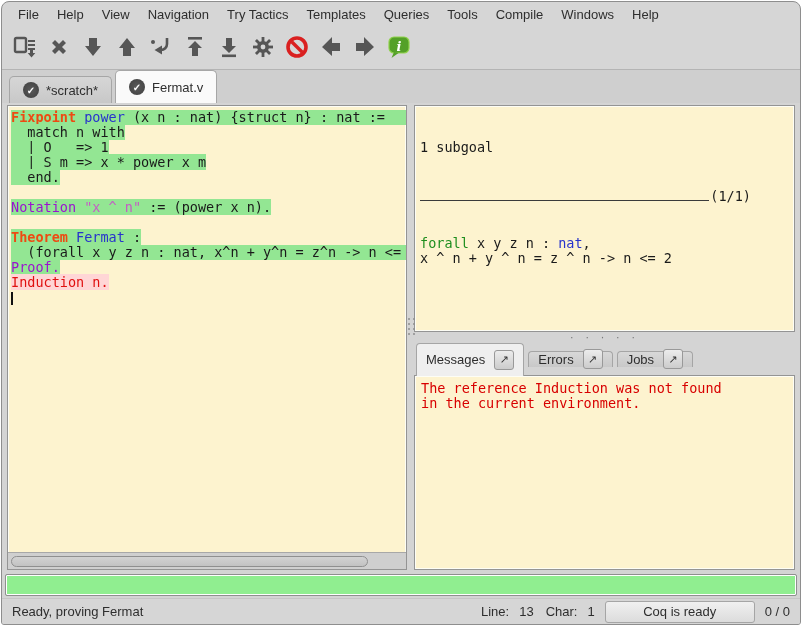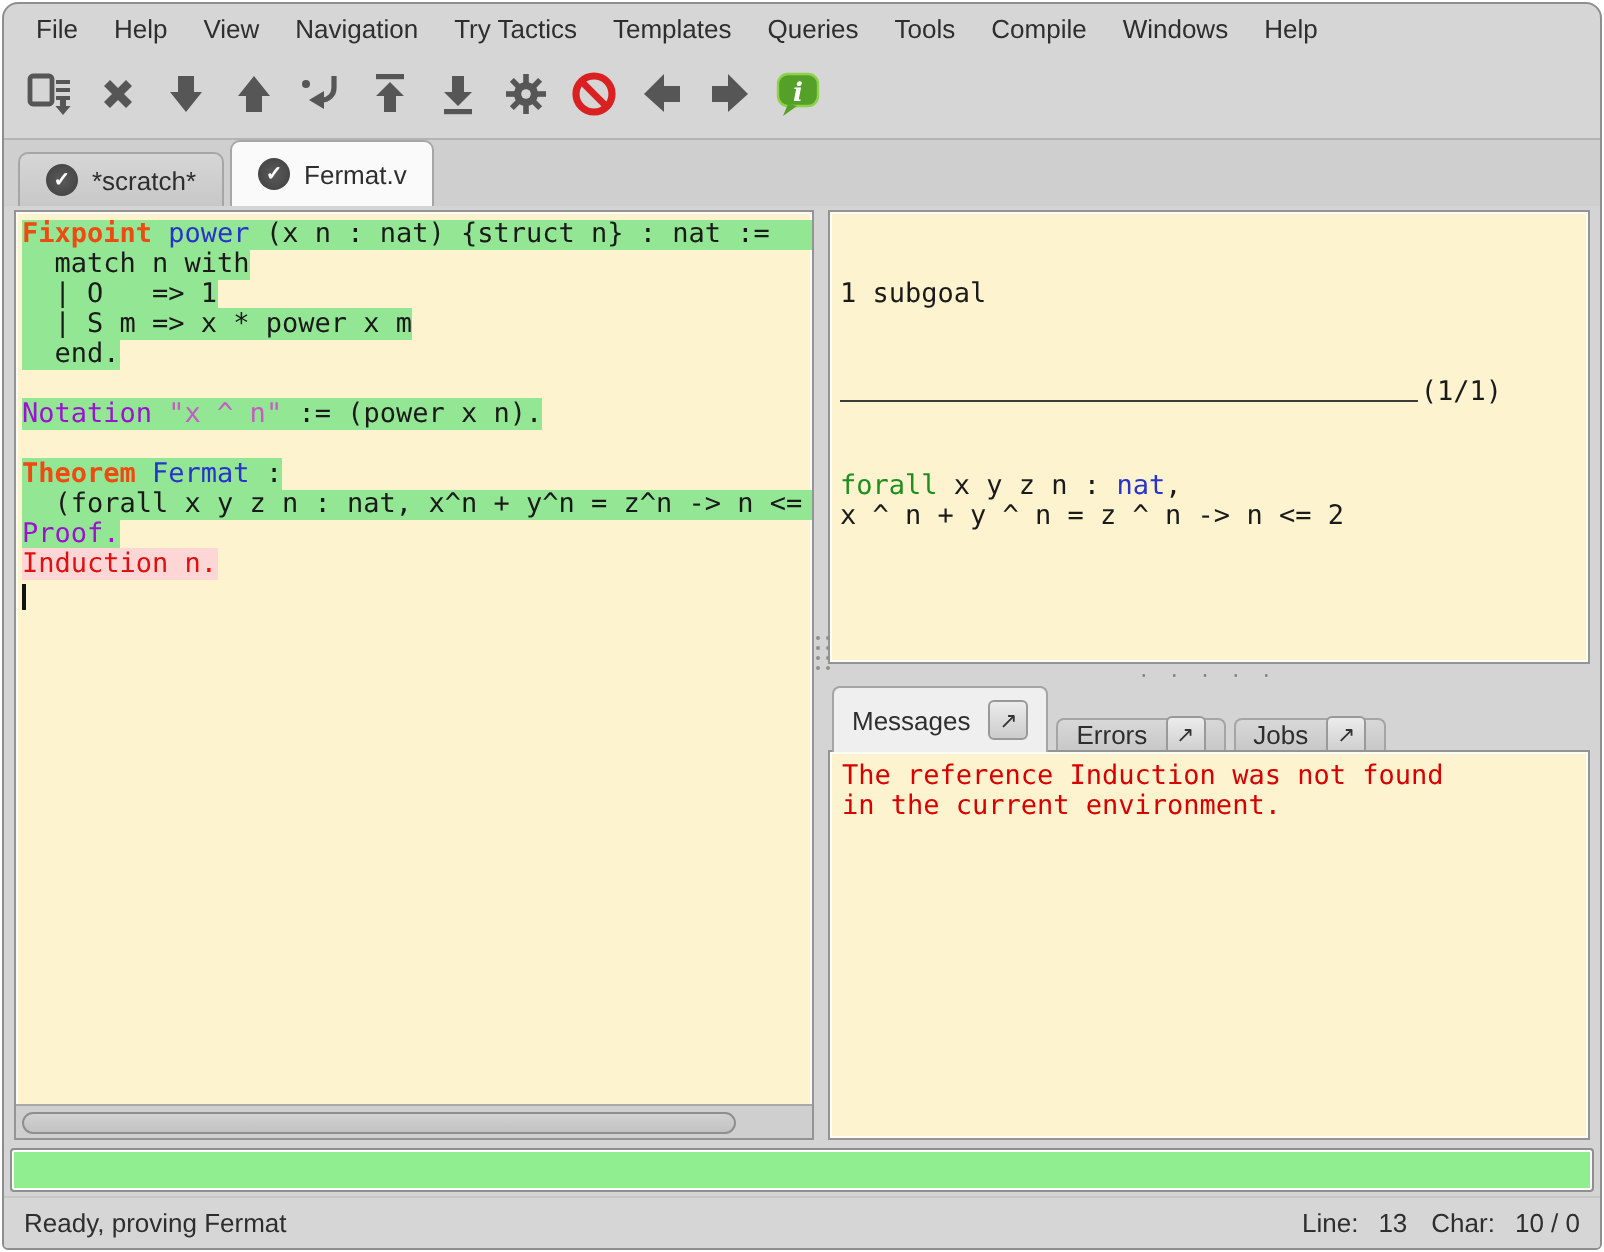--- a/index.html
+++ b/index.html
@@ -57,21 +57,21 @@
   .goals-pane{height:227px;flex:0 0 227px;border:1px solid #949494;background:var(--editor_bg);
     box-shadow:inset 0 0 0 1px #fdfdf5;font-family:"DejaVu Sans Mono",monospace;font-size:13.5px;line-height:15px;
     padding:4px 5px;white-space:pre;overflow:hidden;color:#1a1a1a;}
   .goal-sep{display:flex;align-items:flex-end;height:17px;margin:2px 0 2px;}
   .sep-line{flex:1;border-bottom:1.5px solid #3a3a3a;margin:0 1px 3px 0;}
   .goal-counter{margin-right:38px;}
   .hsplit{height:10px;flex:0 0 10px;display:flex;align-items:center;justify-content:center;
     color:#7a7a7a;font-size:12px;letter-spacing:4px;line-height:4px;}
   
   .msg-section{flex:1;display:flex;flex-direction:column;min-height:0;}
-  .msg-tabs{height:33px;flex:0 0 33px;display:flex;align-items:flex-end;padding-left:2px;}
+  .msg-tabs{height:33px;flex:0 0 33px;display:flex;align-items:center;padding-left:2px;}
   .msg-tab{display:flex;align-items:center;gap:9px;padding:0 9px;height:16px;background:linear-gradient(#d8d8d8,#c8c8c8);
     border:1px solid #a5a5a5;border-bottom:none;border-radius:4px 4px 0 0;margin-right:4px;font-size:13px;color:#2e2e2e;}
   .msg-tab.active{background:#efefef;height:33px;position:relative;z-index:2;margin-bottom:-1px;}
   .detach-btn{width:20px;height:20px;border:1px solid #999;border-radius:3px;
     background:linear-gradient(#ececec,#cccccc);font-size:11px;color:#333;display:flex;align-items:center;justify-content:center;padding:0;}
   .msg-content{flex:1;border:1px solid #949494;background:var(--editor_bg);box-shadow:inset 0 0 0 1px #fdfdf5;
     padding:5px 6px;font-family:"DejaVu Sans Mono",monospace;font-size:13.5px;line-height:15px;
     color:var(--message_text);white-space:pre;overflow:hidden;}
   
   .progress-wrap{height:26px;flex:0 0 26px;padding:2px 3px;background:#d4d4d4;}
@@ -260,17 +260,18 @@
     <div class="progress"></div>
   </div>
 
   <div class="statusbar">
     <span>Ready, proving Fermat</span>
     <div class="status-right">
       <span class="lbl">Line:</span>
       <span class="val">13</span>
       <span class="lbl">Char:</span>
       <span class="val">1</span>
+      <div class="coq-status-btn">Coq is ready</div>
       <span>0 / 0</span>
     </div>
   </div>
 
 </div>
 
 </body></html>

